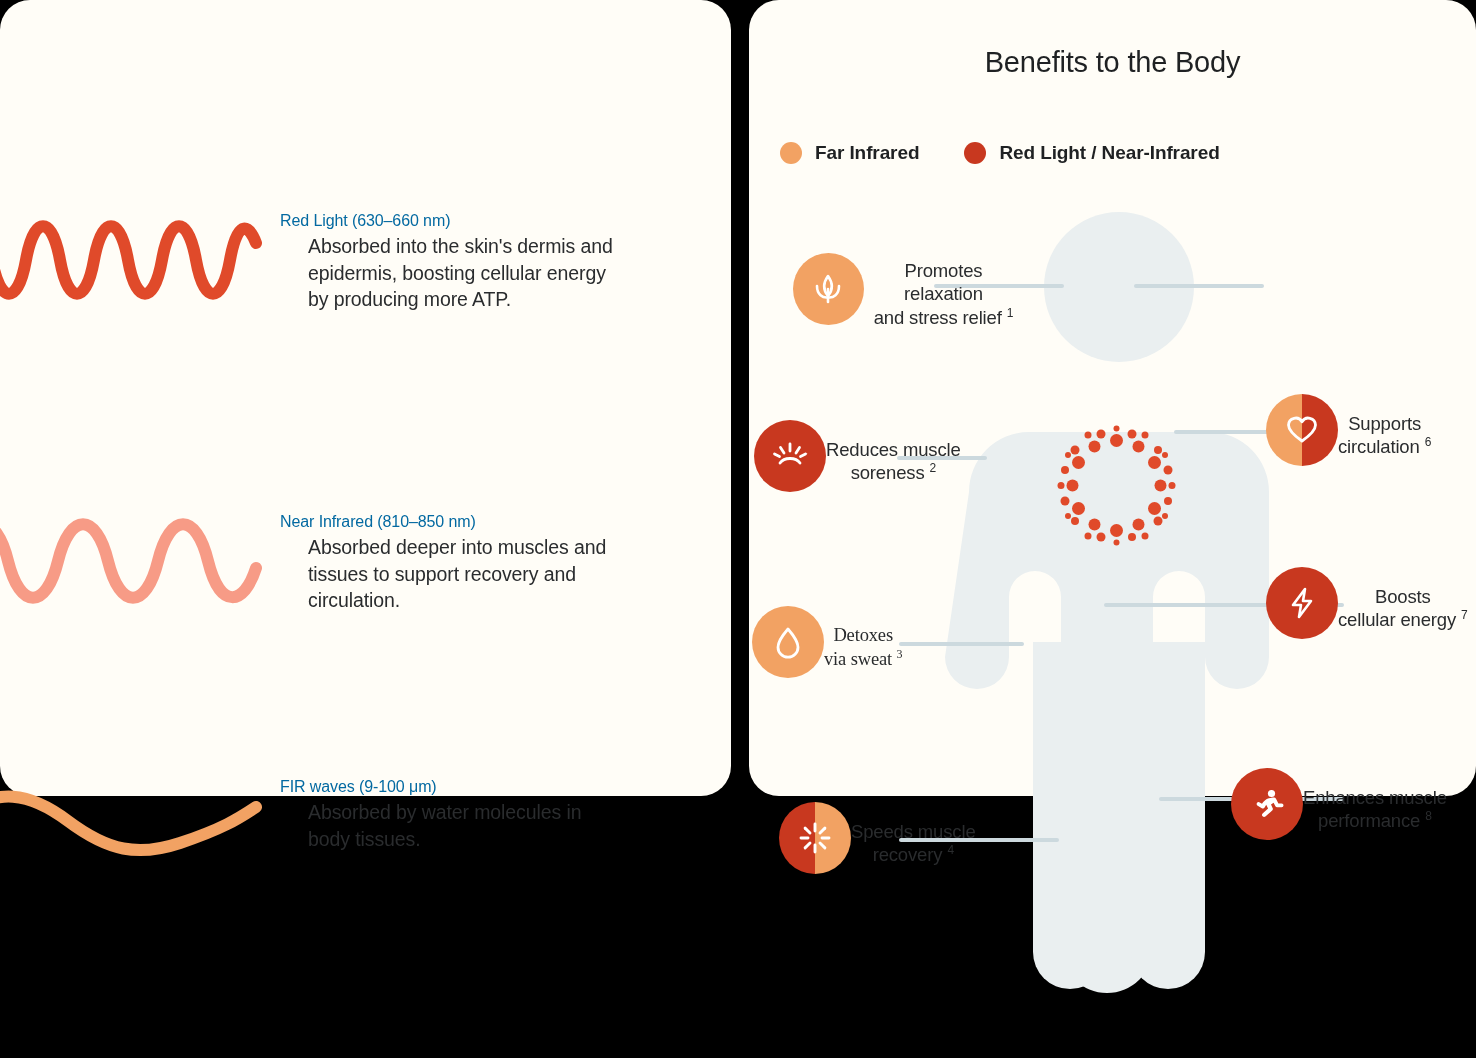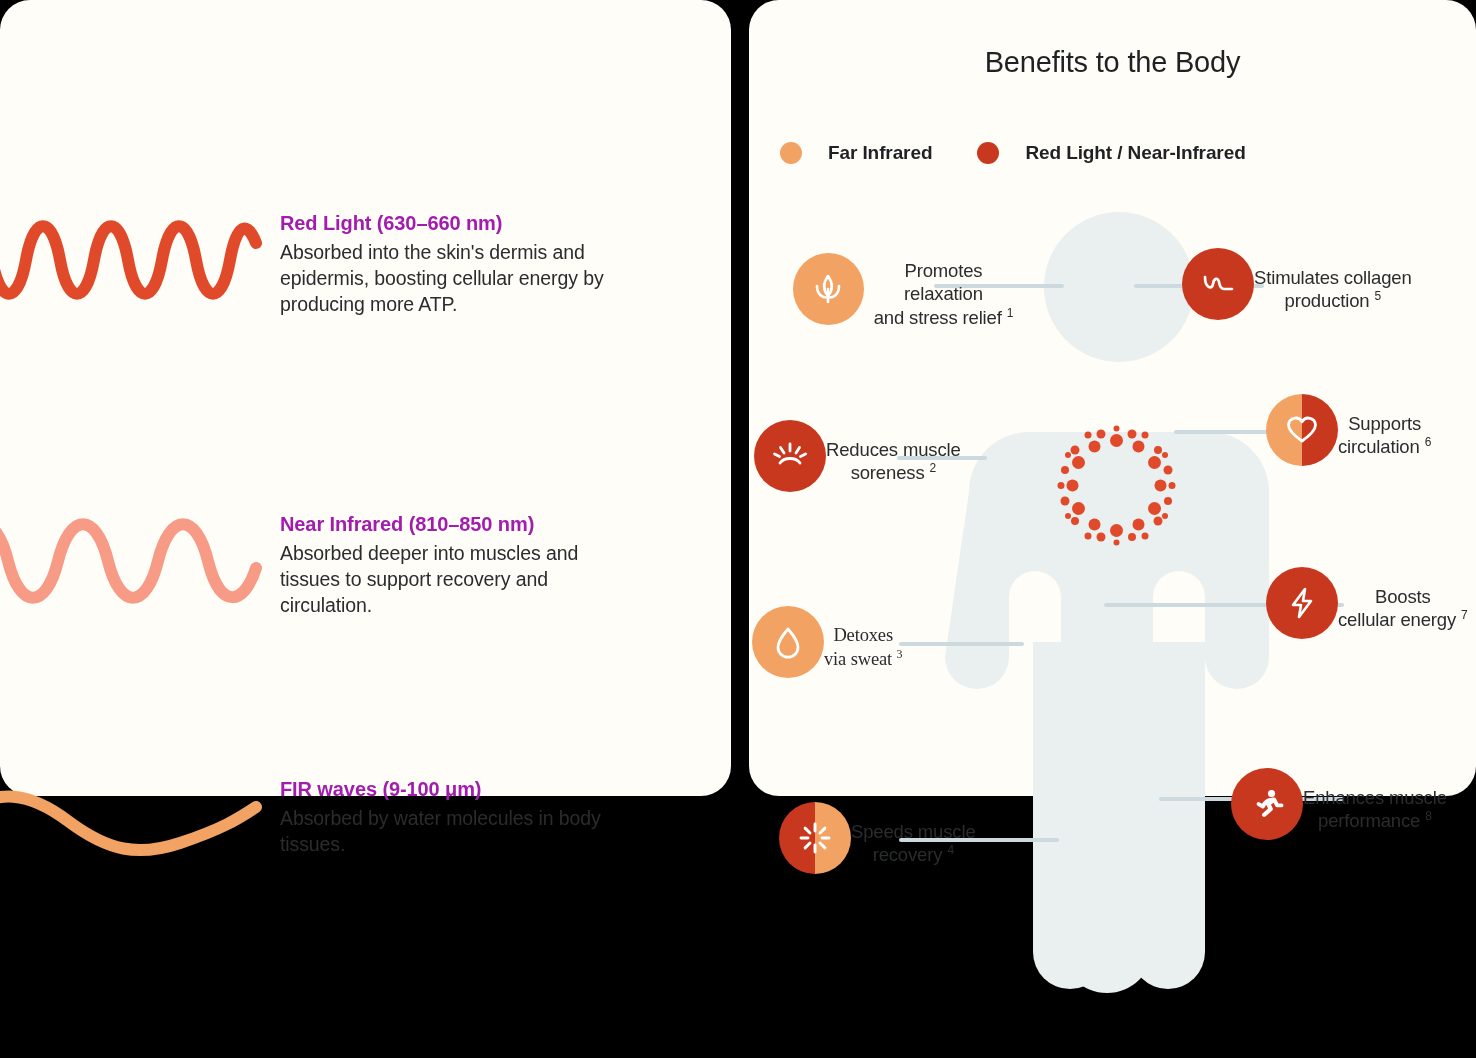--- a/index.html
+++ b/index.html
@@ -47,32 +47,33 @@
     flex: 0 0 322px;
     height: 110px;
     position: relative;
     margin-left: -42px;
   }
   .wave-art svg { display: block; width: 100%; height: 100%; }
 
   .wave-text { padding-top: 6px; width: 340px; }
 
   .wave-title {
-    font-size: 20px;
-    font-weight: bold;
-    color: #a21caf;
+    font-size: 16px;
+    font-weight: normal;
+    color: #0369a1;
     letter-spacing: -0.1px;
     line-height: 1.28;
     margin-bottom: 2px;
   }
   .wave-desc {
     font-size: 19.5px;
     color: #2a2c2e;
     line-height: 1.34;
     letter-spacing: -0.1px;
+    margin-left: 28px;
   }
 
   
   .panel-title {
     position: absolute;
     top: 46px;
     left: 0;
     width: 727px;
     text-align: center;
     font-size: 29px;
@@ -81,21 +82,21 @@
   }
 
   .legend {
     position: absolute;
     top: 142px;
     left: 31px;
     display: flex;
     align-items: center;
     gap: 45px;
   }
-  .legend-item { display: flex; align-items: flex-start; gap: 26px; }
+  .legend-item { display: flex; align-items: flex-start; gap: 13px; }
   .legend-dot  { width: 22px; height: 22px; border-radius: 50%; flex: 0 0 22px; }
   .legend-label {
     font-size: 19px;
     font-weight: bold;
     color: #1f2123;
     letter-spacing: -0.1px;
     white-space: nowrap;
   }
 
   
@@ -381,32 +382,20 @@
           </g>
         </svg>
       </div>
       <div class="benefit-label">
         <span>Speeds muscle</span><br>
         <span>recovery</span>
         <sup>4</sup>
       </div>
     </div>
 
-    <div class="benefit" style="left:433px; top:248px;">
-      <div class="benefit-icon" style="background:#c8381f;">
-        <svg viewBox="0 0 40 40">
-          <path d="M7 13 C 7 24, 14 26, 15 20 C 15.8 14, 20 13, 21 18 C 22 24, 24.5 25, 26 25 H 34" fill="none" stroke="#ffffff" stroke-width="2.7" stroke-linecap="round" stroke-linejoin="round"></path>
-        </svg>
-      </div>
-      <div class="benefit-label">
-        <span>Stimulates collagen</span><br>
-        <span>production</span>
-        <sup>5</sup>
-      </div>
-    </div>
 
     <div class="benefit" style="left:517px; top:394px;">
       <div class="benefit-icon">
         <span class="half-l" style="background:#f2a263;"></span>
         <span class="half-r" style="background:#c8381f;"></span>
         <svg viewBox="0 0 40 40">
           <path d="M20 31 C 10 24, 6.5 19.5, 6.5 15 A 7.2 7.2 0 0 1 20 11.8 A 7.2 7.2 0 0 1 33.5 15 C 33.5 19.5, 30 24, 20 31 Z" fill="none" stroke="#ffffff" stroke-width="2.8" stroke-linejoin="round"></path>
         </svg>
       </div>
       <div class="benefit-label">

